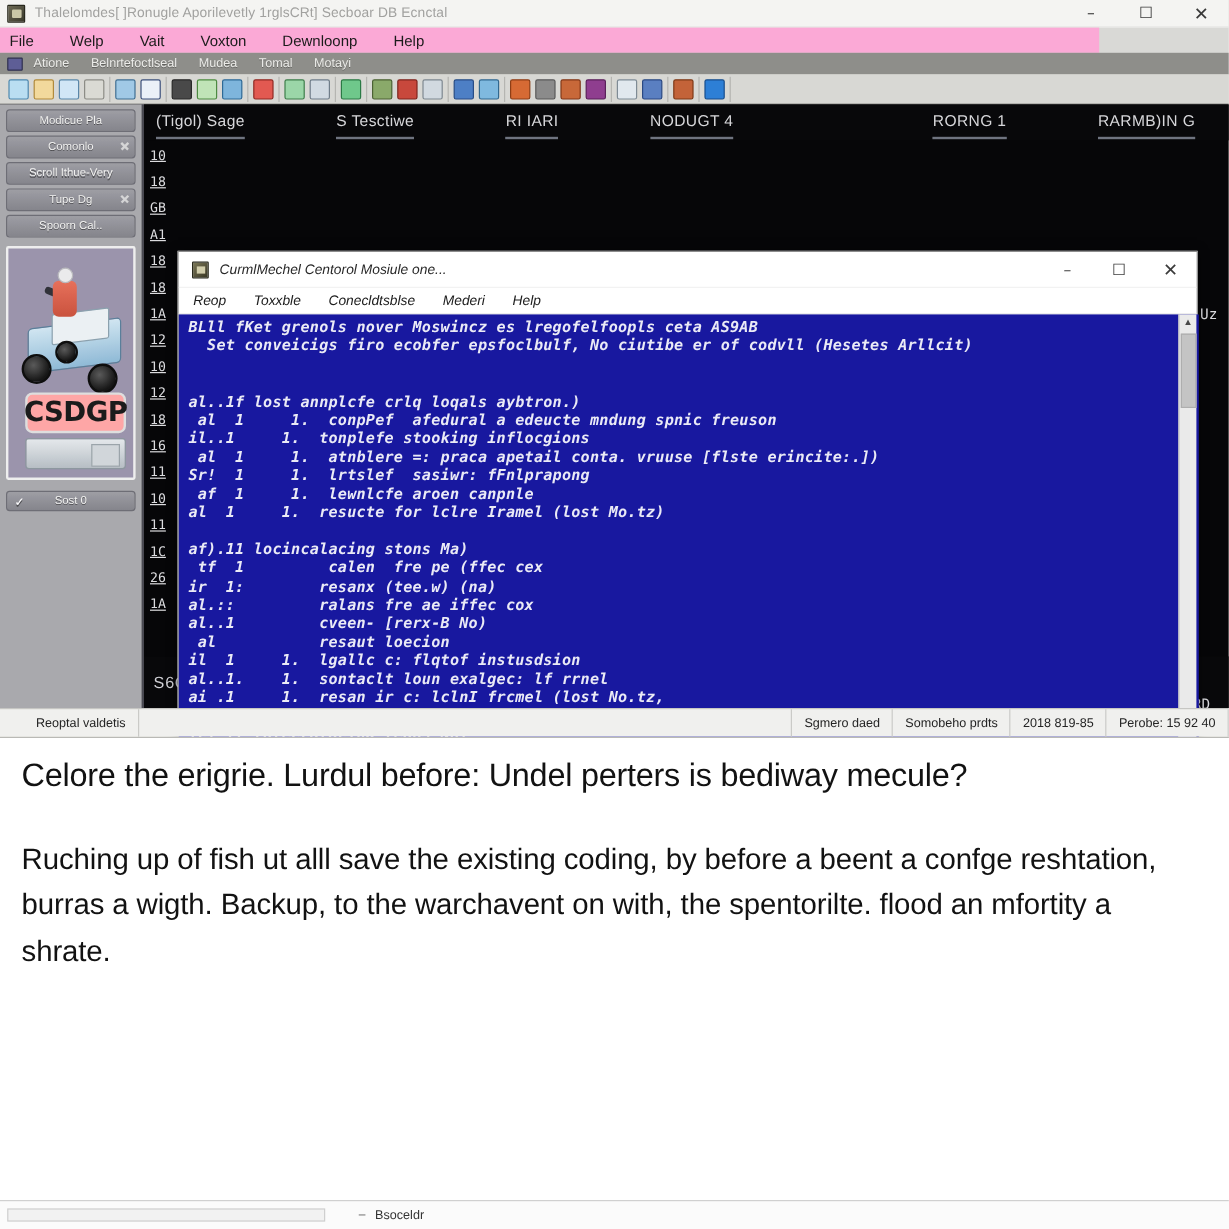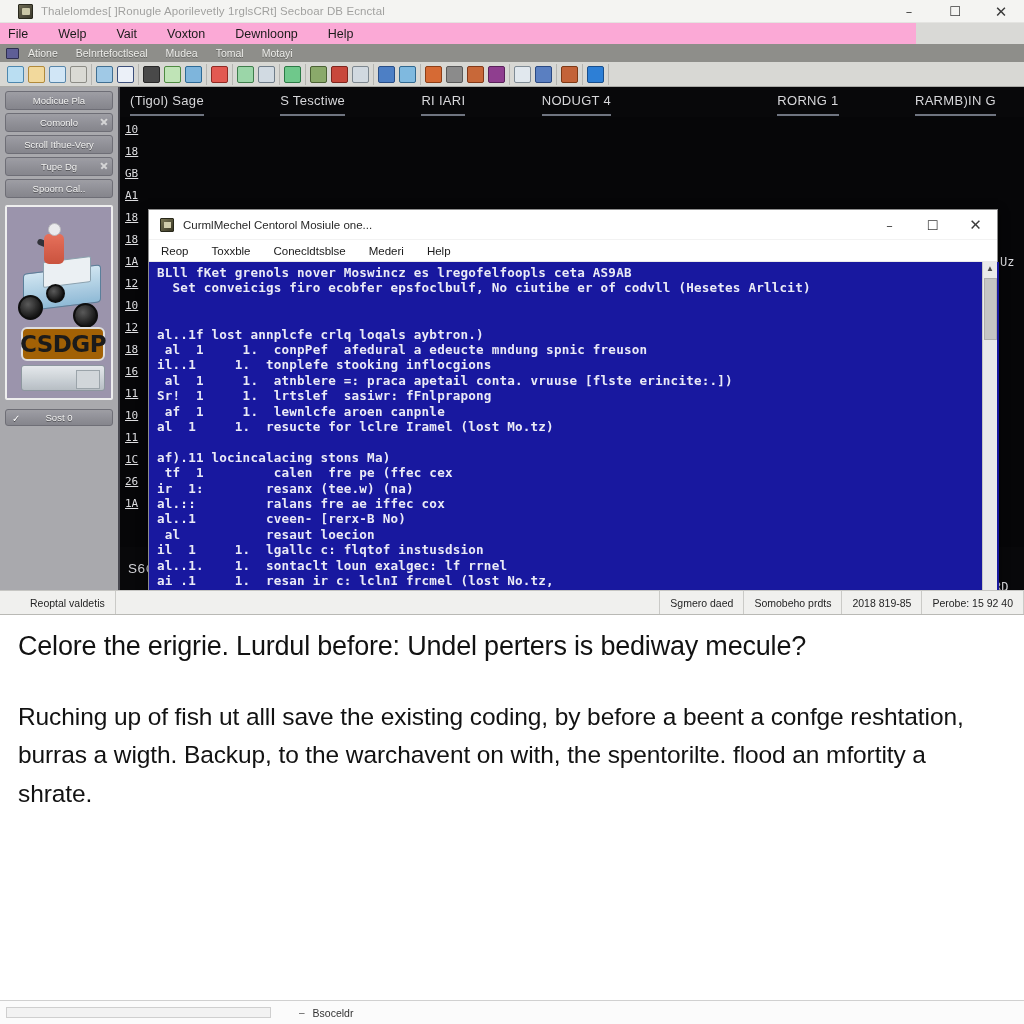--- a/index.html
+++ b/index.html
@@ -19,21 +19,20 @@
     overflow:hidden;
     filter: blur(0.35px) contrast(1.02);
   }
 
   
   #titlebar {
     position:absolute; left:0; top:0; width:1024px; height:23px;
     background:#f2f2f0;
     display:flex; align-items:center;
     border-bottom:1px solid #e2e2df;
-    padding-left:12px;
   }
   #app-icon {
     width:15px; height:15px; margin-left:6px; margin-right:8px;
     background:linear-gradient(135deg,#6d6a55 0%,#3b3a2d 100%);
     border:1px solid #2a2a1f; border-radius:1px;
     position:relative; flex:none;
   }
   #app-icon::after{
     content:""; position:absolute; left:3px; top:3px; width:8px; height:7px;
     background:#c9c6a6; border-radius:1px;
@@ -144,21 +143,21 @@
   .veh-w.w1{ left:11px; top:88px; }
   .veh-w.w2{ left:66px; top:96px; }
   .veh-w.w3{ left:39px; top:77px; width:19px; height:19px; }
   .veh-person-h{ position:absolute; left:41px; top:16px; width:13px; height:13px;
     background:#e8e8ea; border-radius:50%; border:1px solid #b9b9bd;}
   .veh-person-b{ position:absolute; left:37px; top:27px; width:20px; height:30px;
     background:linear-gradient(#e4705c,#c8543f); border-radius:5px;}
   .veh-arm{ position:absolute; left:30px; top:34px; width:16px; height:6px;
     background:#33343a; border-radius:3px; transform:rotate(22deg);}
   .veh-plate{ position:absolute; left:14px; top:120px; width:84px; height:34px;
-    background:#a16207; border:2px solid #dcdcdc; border-radius:6px;
+    background:#fca5a5; border:2px solid #dcdcdc; border-radius:6px;
     display:flex; align-items:center; justify-content:center;
     font-family:"DejaVu Sans", sans-serif; font-weight:bold; font-size:23px;
     color:#1d1d1d; letter-spacing:-.5px;}
   .veh-base{ position:absolute; left:14px; top:158px; width:84px; height:26px;
     background:linear-gradient(#e2e6e9,#b6bdc3); border:1px solid #8d979e; border-radius:3px;}
   .veh-base::after{ content:""; position:absolute; right:4px; top:4px;
     width:22px; height:17px; background:#cfd4d8; border:1px solid #9aa3a9;}
 
   
   #tabrow {
@@ -191,20 +190,21 @@
     background:#08080a; color:#dadadd; font-size:11px; line-height:22px;
     font-family:"DejaVu Sans Mono", monospace; padding-top:2px;text-decoration:underline;
   }
   #gutter div { padding-left:3px; }
 
   
   #dialog {
     position:absolute; left:148px; top:122px; width:850px; height:448px;
     background:#ffffff; border:1px solid #8d8d8d;
     box-shadow:0 2px 9px rgba(0,0,0,.55);
+    font-style:italic;
   }
   #dlg-title {
     height:30px; background:#fdfdfd; display:flex; align-items:center;
     border-bottom:1px solid #f0f0f0;
   }
   #dlg-icon {
     width:14px; height:14px; margin-left:11px; margin-right:9px; flex:none;
     background:linear-gradient(135deg,#7b7757,#3a3826); border:1px solid #2a2a1c;
     border-radius:1px; position:relative;
   }

